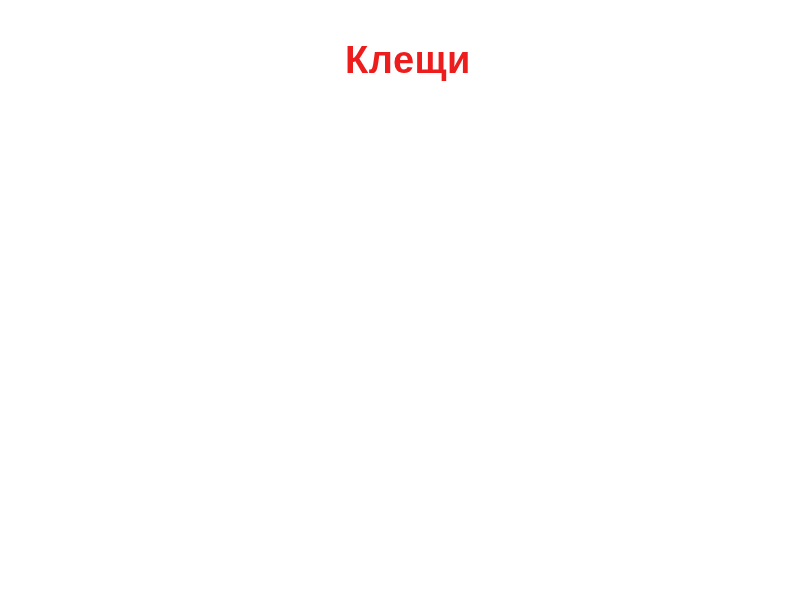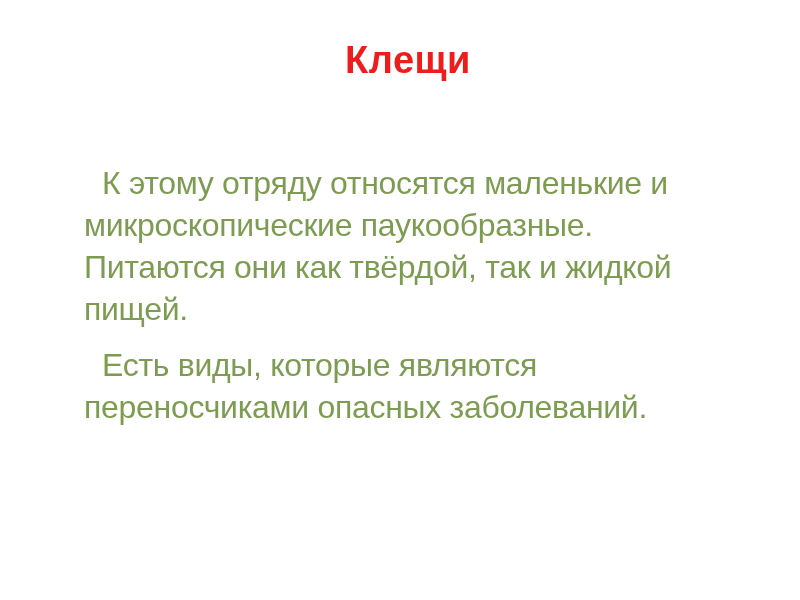--- a/index.html
+++ b/index.html
@@ -44,21 +44,13 @@
     text-indent: 18px;       
     margin-bottom: 6px;
   }
 </style>
 </head>
 <body>
 
 <div class="slide">
   <div class="slide-title">Клещи</div>
 
-  <div class="slide-body">
-    <p class="body-paragraph">К этому отряду относятся маленькие и
-микроскопические паукообразные.
-Питаются они как твёрдой, так и жидкой
-пищей.</p>
-    <p class="body-paragraph">Есть виды, которые являются
-переносчиками опасных заболеваний.</p>
-  </div>
 </div>
 
 </body></html>

